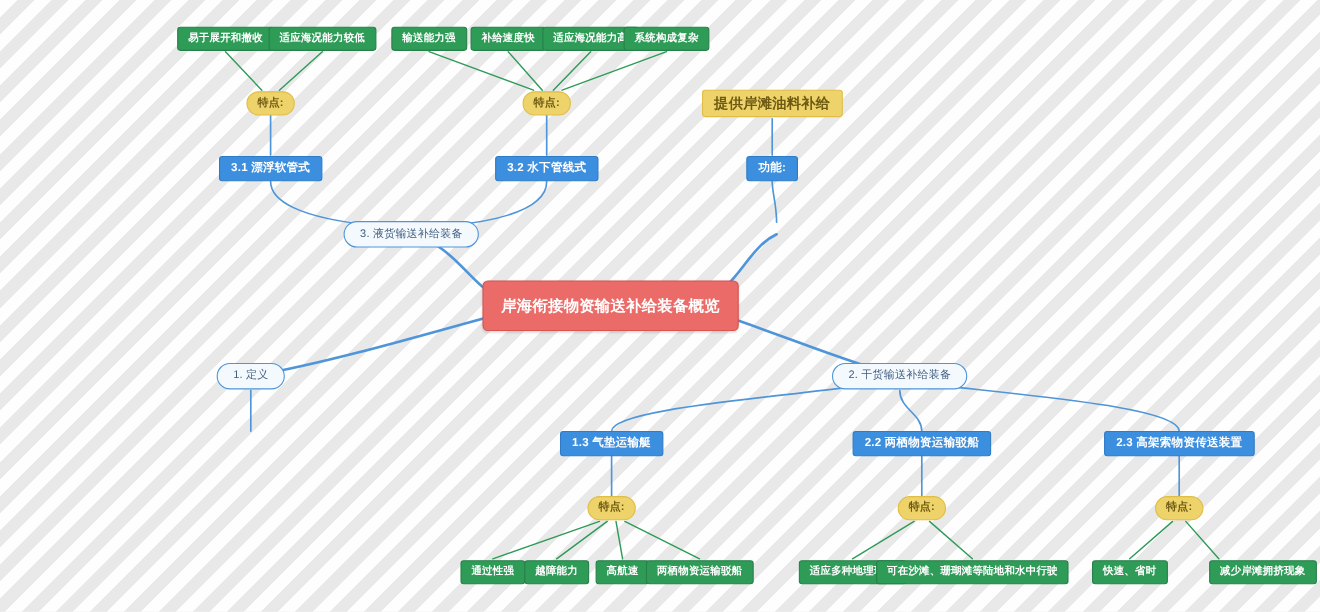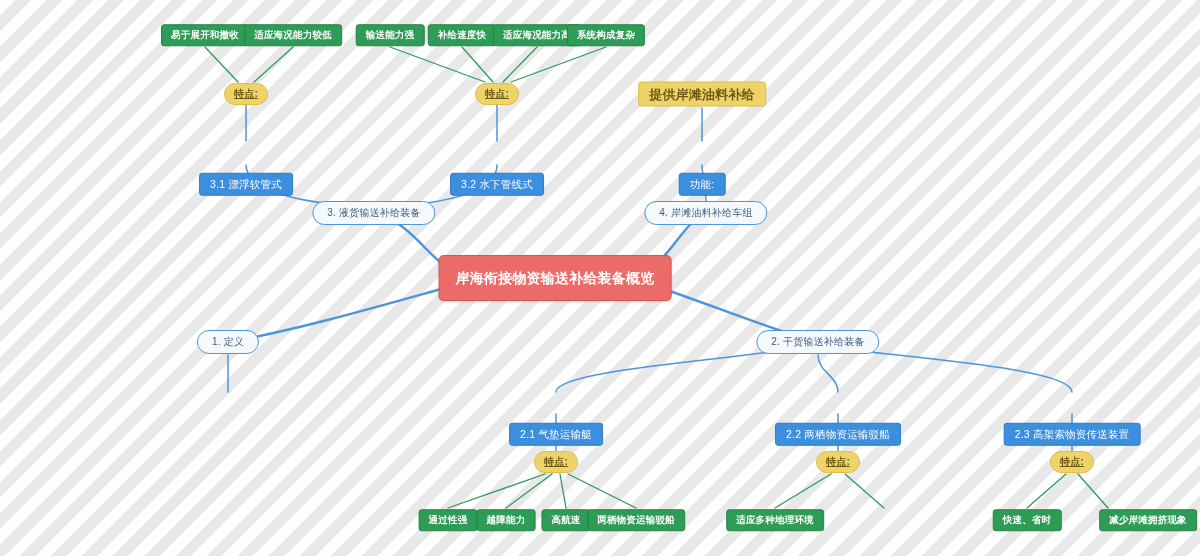--- a/index.html
+++ b/index.html
@@ -64,42 +64,40 @@
     color: #3f5d80;
     font-size: 10px;
     padding: 6px 14px;
   }
   .n-blue {
     background: #3c8ede;
     border: 1px solid #2f7bc6;
     border-radius: 3px;
     color: #ffffff;
     font-size: 10.5px;
-    font-weight: normal;
+    font-weight: bold;
     padding: 5px 10px;
-    margin-top: 31px;
   }
   .n-blue-wide {
     background: #3c8ede;
     border: 1px solid #2f7bc6;
     border-radius: 3px;
     color: #ffffff;
     font-size: 9.5px;
     font-weight: bold;
     padding: 6px 10px;
   }
   .n-yellow {
     background: #eed36a;
     border: 1px solid #e0bd45;
     border-radius: 11px;
     color: #6e5a12;
     font-size: 10px;
     font-weight: bold;
     padding: 5px 9px;
-    text-decoration: underline;
   }
   .n-yellow-wide {
     background: #eed36a;
     border: 1px solid #e0bd45;
     border-radius: 3px;
     color: #6e5a12;
     font-size: 13px;
     font-weight: bold;
     padding: 5px 10px;
   }
@@ -183,36 +181,36 @@
 
   <div class="node n-yellow" style="left:246px; top:94px;">特点:</div>
   <div class="node n-yellow" style="left:497px; top:94px;">特点:</div>
   <div class="node n-yellow-wide" style="left:702px; top:94px;">提供岸滩油料补给</div>
 
   <div class="node n-blue" style="left:246px; top:153px;">3.1 漂浮软管式</div>
   <div class="node n-blue" style="left:497px; top:153px;">3.2 水下管线式</div>
   <div class="node n-blue" style="left:702px; top:153px;">功能:</div>
 
   <div class="node n-branch" style="left:374px; top:213px;">3. 液货输送补给装备</div>
-  <div class="node n-branch" style="left:706px; top:213px;">4. 岸滩油料补给车组</div>
 
   <div class="node n-root" style="left:555px; top:278px;">岸海衔接物资输送补给装备概览</div>
 
   <div class="node n-branch" style="left:228px; top:342px;">1. 定义</div>
   <div class="node n-branch" style="left:818px; top:342px;">2. 干货输送补给装备</div>
 
-  <div class="node n-blue" style="left:556px; top:403px;">2.1 气垫运输艇</div>
+  <div class="node n-blue" style="left:556px; top:403px;">1.3 气垫运输艇</div>
   <div class="node n-blue" style="left:838px; top:403px;">2.2 两栖物资运输驳船</div>
   <div class="node n-blue" style="left:1072px; top:403px;">2.3 高架索物资传送装置</div>
 
   <div class="node n-yellow" style="left:556px; top:462px;">特点:</div>
   <div class="node n-yellow" style="left:838px; top:462px;">特点:</div>
   <div class="node n-yellow" style="left:1072px; top:462px;">特点:</div>
 
   <div class="node n-green" style="left:448px; top:520px;">通过性强</div>
   <div class="node n-green" style="left:506px; top:520px;">越障能力</div>
   <div class="node n-green" style="left:566px; top:520px;">高航速</div>
   <div class="node n-green" style="left:636px; top:520px;">两栖物资运输驳船</div>
   <div class="node n-green" style="left:775px; top:520px;">适应多种地理环境</div>
+  <div class="node n-green" style="left:884px; top:520px;">可在沙滩、珊瑚滩等陆地和水中行驶</div>
   <div class="node n-green" style="left:1027px; top:520px;">快速、省时</div>
   <div class="node n-green" style="left:1108px; top:520px;margin-left:40px;">减少岸滩拥挤现象</div>
 
 </div>
 
 </body></html>

